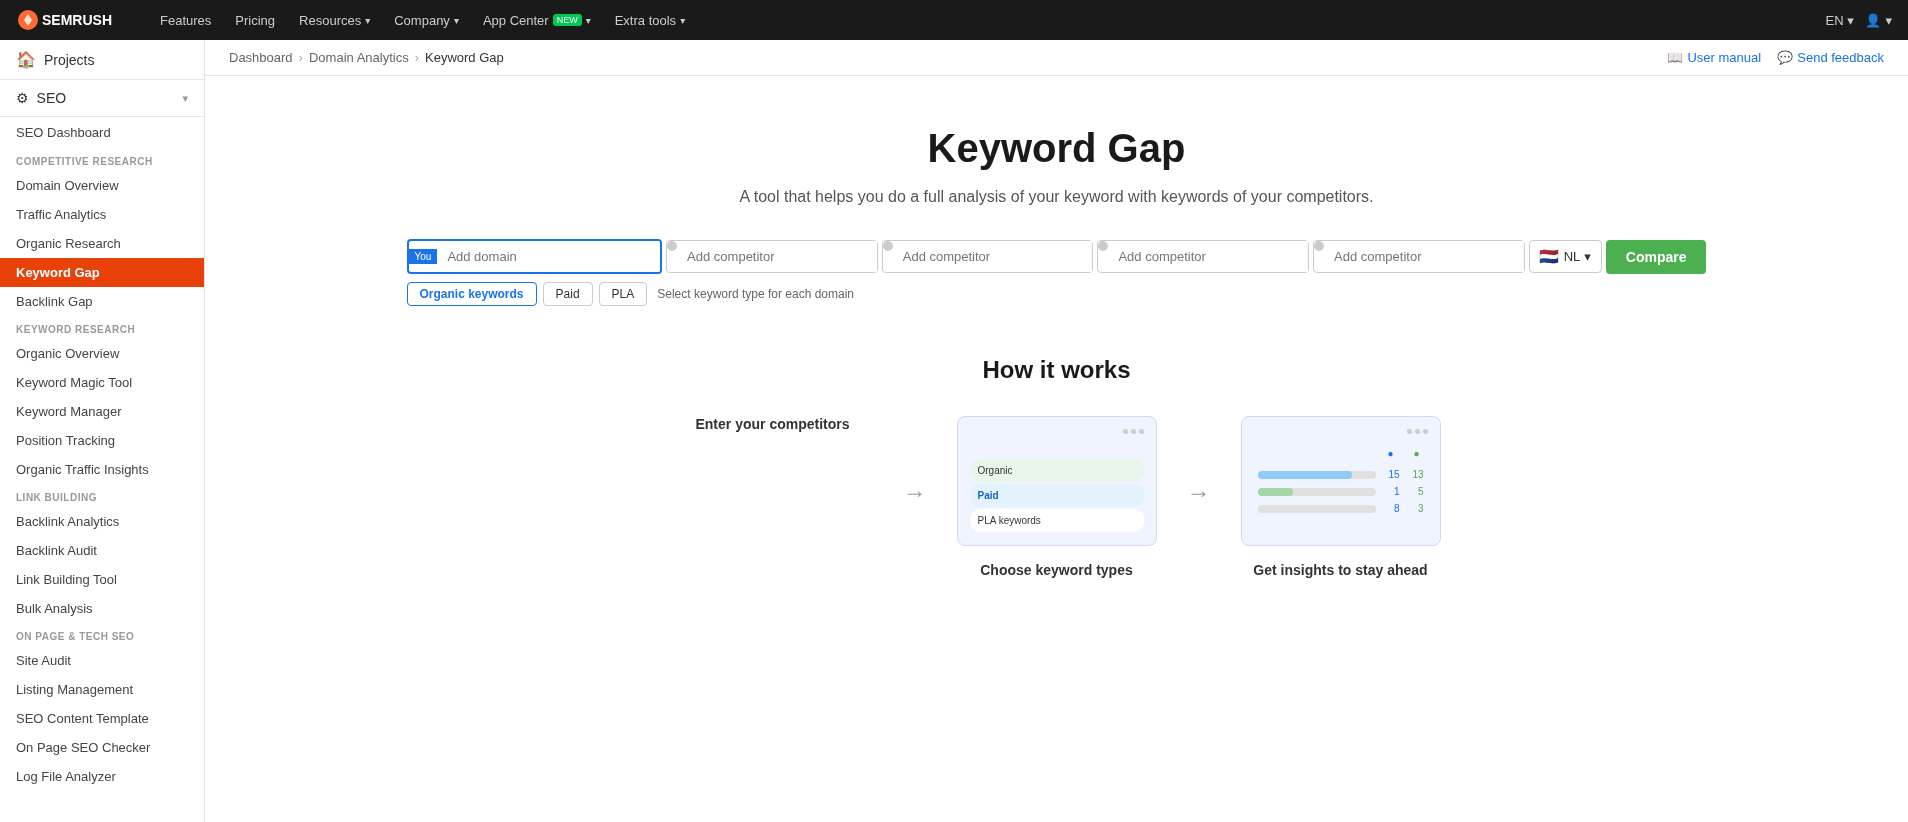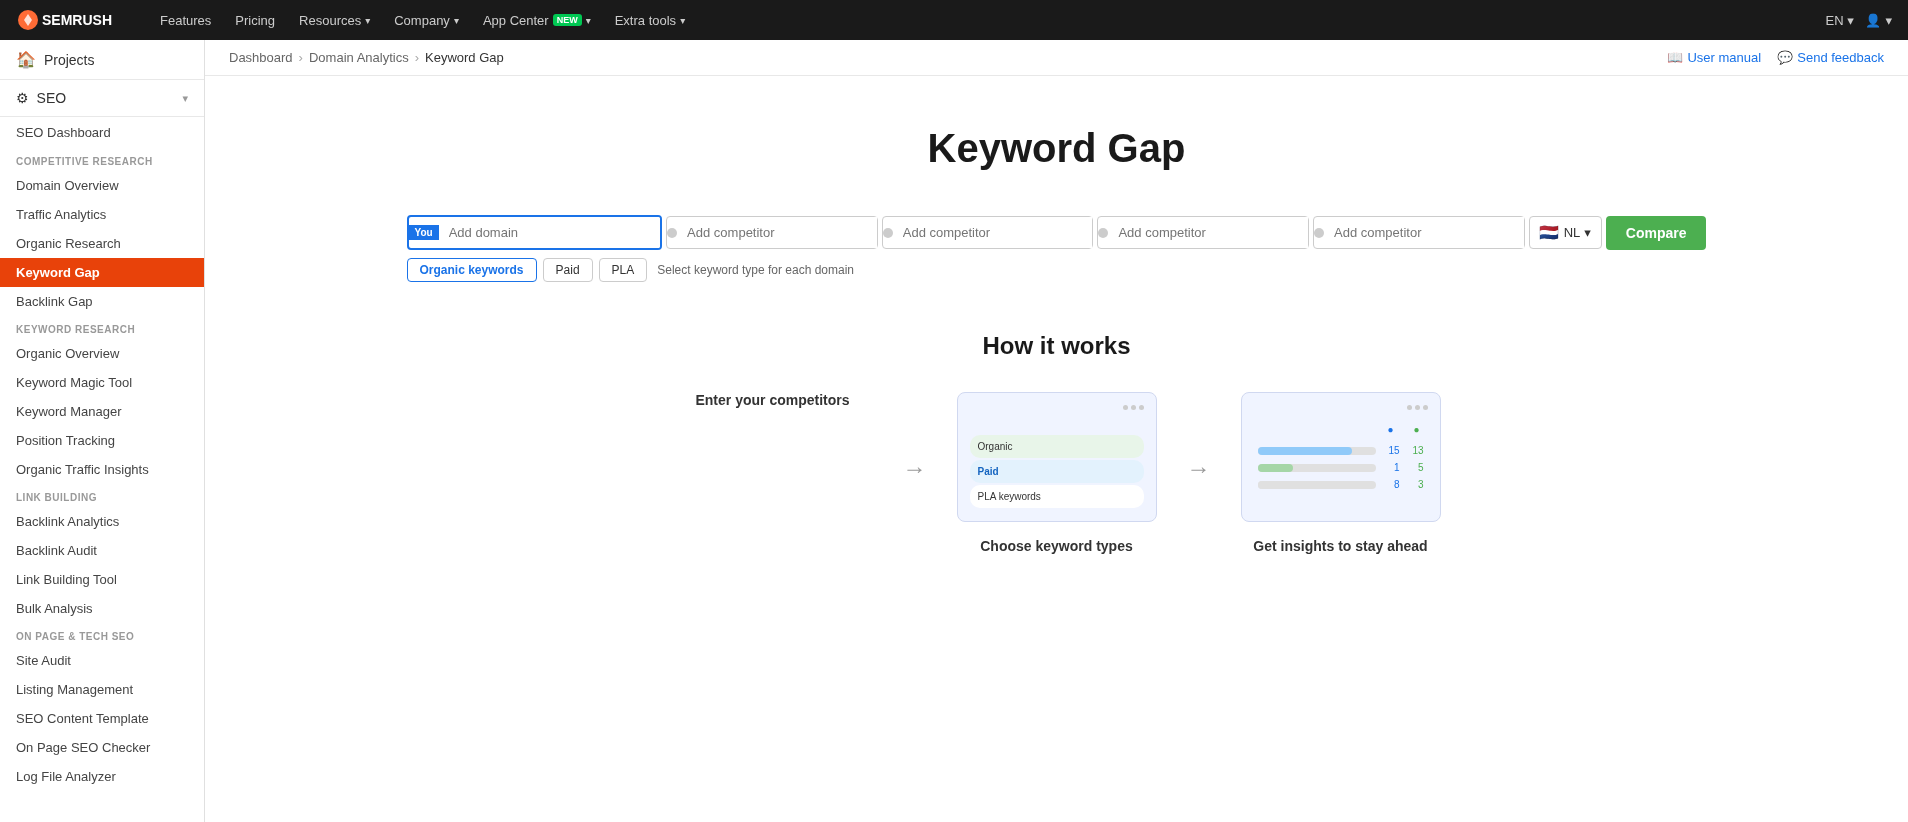--- a/index.html
+++ b/index.html
@@ -22,21 +22,21 @@
     }
     .topnav-logo svg { width: 110px; height: 24px; }
     .topnav-links { display: flex; align-items: center; gap: 4px; flex: 1; }
     .topnav-link {
       color: #ccc; font-size: 13px; padding: 0 10px; height: 40px;
       display: flex; align-items: center; cursor: pointer; white-space: nowrap;
       text-decoration: none;
     }
     .topnav-link .arrow { font-size: 10px; margin-left: 4px; }
     .topnav-badge {
-      background: #00c853; color: #fff; font-size: 9px; font-weight: bold;
+      background: #00c853; color: #fff; font-size: 9px; font-weight: normal;
       padding: 1px 4px; border-radius: 3px; margin-left: 4px;
     }
     .topnav-right { display: flex; align-items: center; gap: 12px; }
     .topnav-right .lang { color: #ccc; font-size: 13px; cursor: pointer; }
     .topnav-right .user-icon { color: #ccc; cursor: pointer; }
 
     
     .sidebar {
       position: fixed; top: 40px; left: 0; bottom: 0; width: 205px;
       background: #fff; border-right: 1px solid #e0e0e0;
@@ -111,29 +111,29 @@
     }
     .search-inputs {
       display: flex; align-items: center; gap: 4px; width: 100%; max-width: 1300px;
     }
     .search-input-you {
       position: relative; display: flex; align-items: center;
       border: 2px solid #1a73e8; border-radius: 4px; overflow: hidden;
       background: #fff; flex: 1.2;
     }
     .you-badge {
-      background: #1a73e8; color: #fff; font-size: 10px; font-weight: 700;
+      background: #1a73e8; color: #fff; font-size: 10px; font-weight: 400;
       padding: 2px 6px; white-space: nowrap;
     }
     .search-input-you input {
       border: none; outline: none; padding: 8px 10px;
       font-size: 13px; width: 100%; color: #aaa;
     }
     .search-input-competitor {
-      display: flex; align-items: center; gap: 6px;
+      display: flex; gap: 6px;
       border: 1px solid #ccc; border-radius: 4px;
       background: #fff; padding: 0 0; flex: 1;
     }
     .search-input-competitor .dot {
       width: 10px; height: 10px; border-radius: 50%;
       background: #ccc; flex-shrink: 0;
     }
     .search-input-competitor input {
       border: none; outline: none; padding: 8px 4px;
       font-size: 13px; width: 100%; color: #aaa;
@@ -318,20 +318,21 @@
       </a>
       <a class="topbar-link">
         <span>💬</span>
         <span>Send feedback</span>
       </a>
     </div>
   </div>
 
   <div class="hero">
     <h1 class="hero-title">Keyword Gap</h1>
+    <p class="hero-subtitle">A tool that helps you do a full analysis of your keyword with keywords of your competitors.</p>
   </div>
 
   <div class="search-bar">
     <div class="search-inputs">
 
       <div class="search-input-you">
         <span class="you-badge">You</span>
         <input type="text" placeholder="Add domain" style="">
       </div>
 

